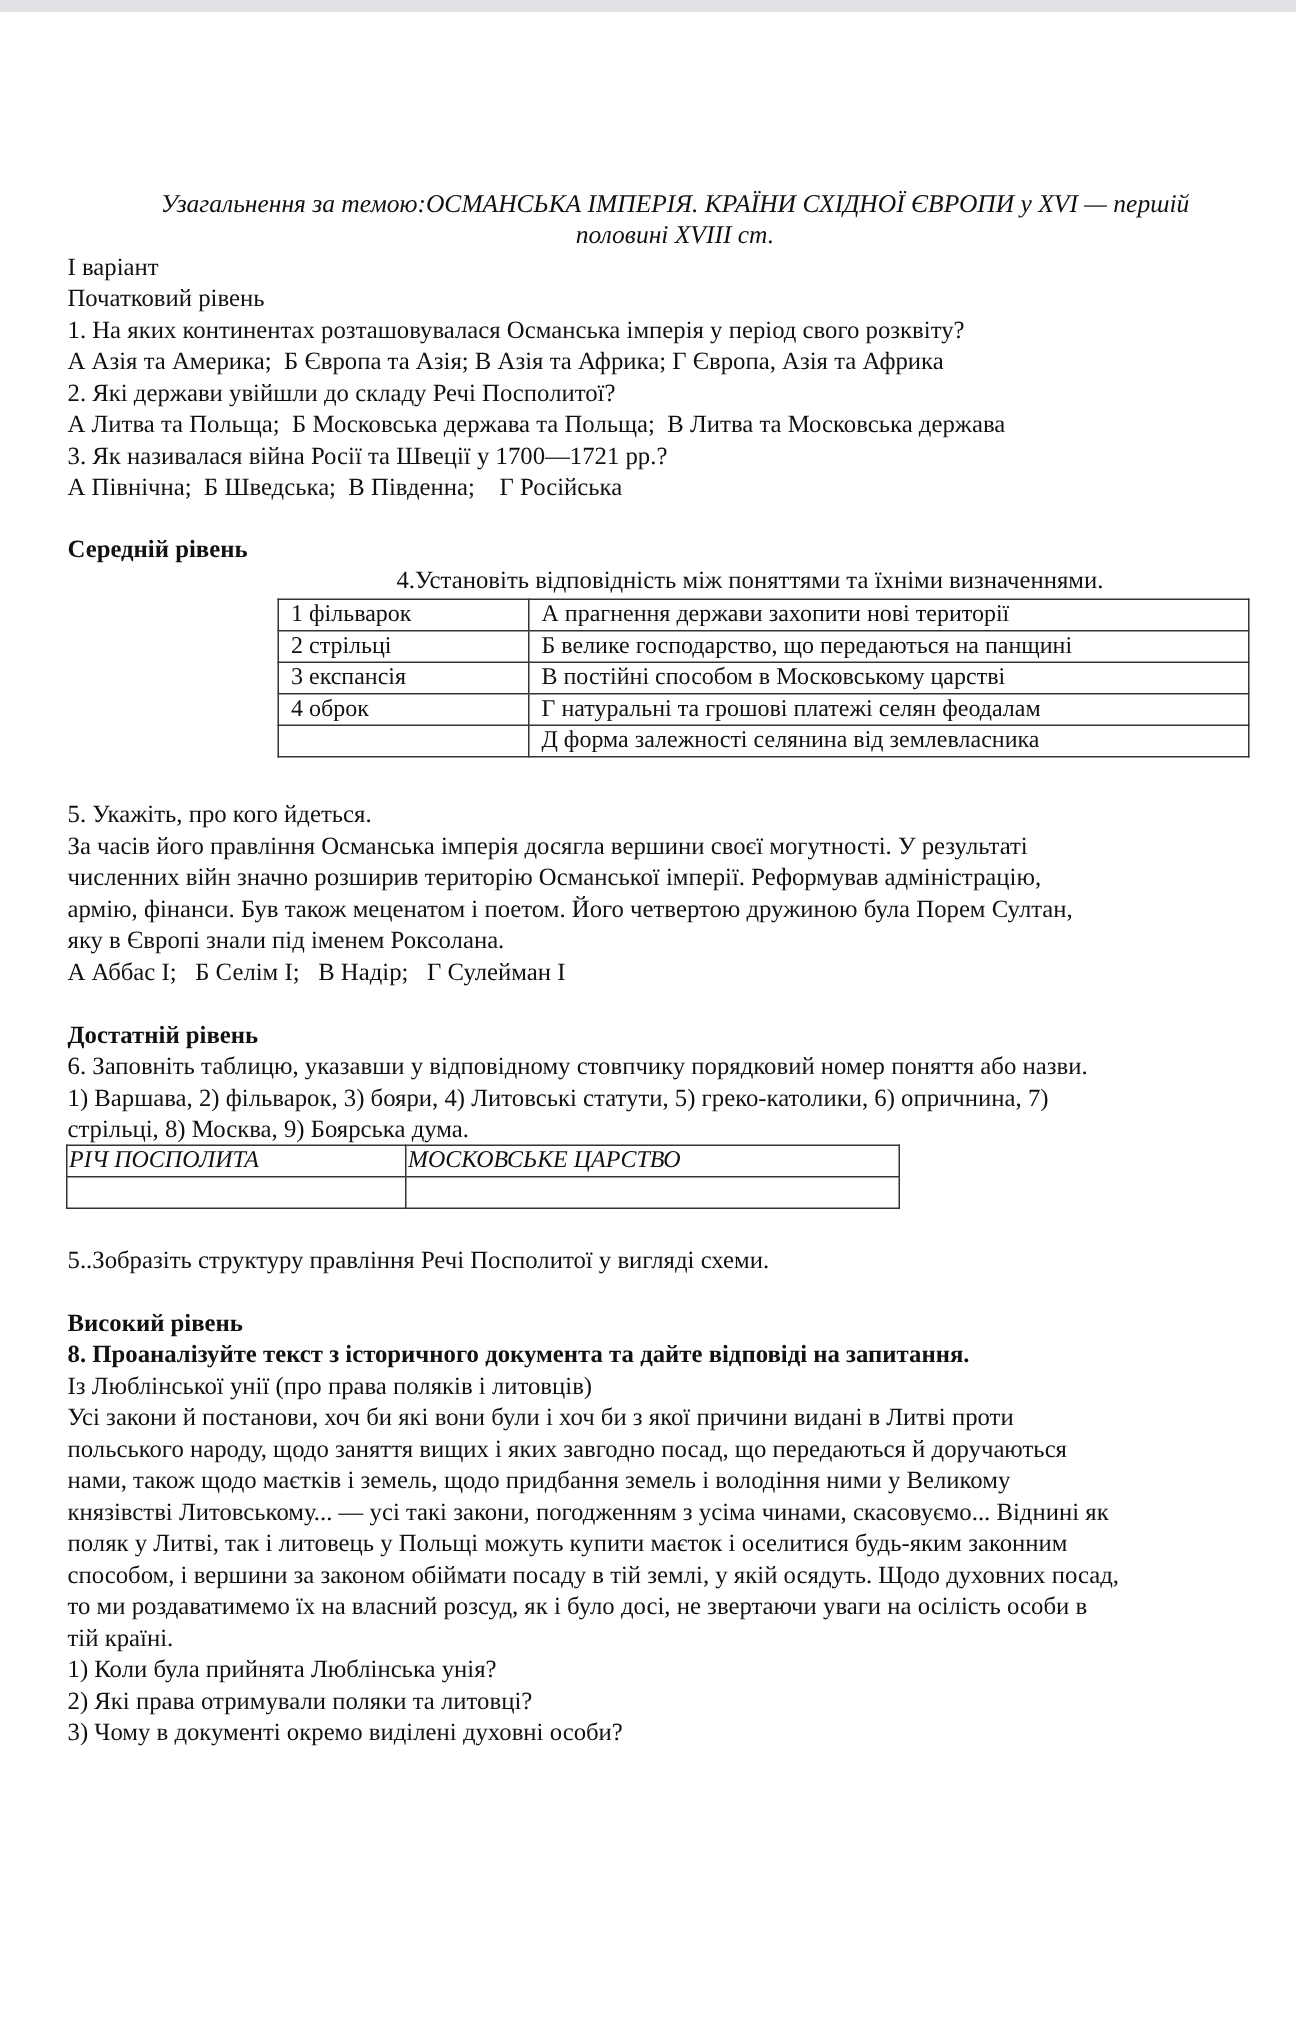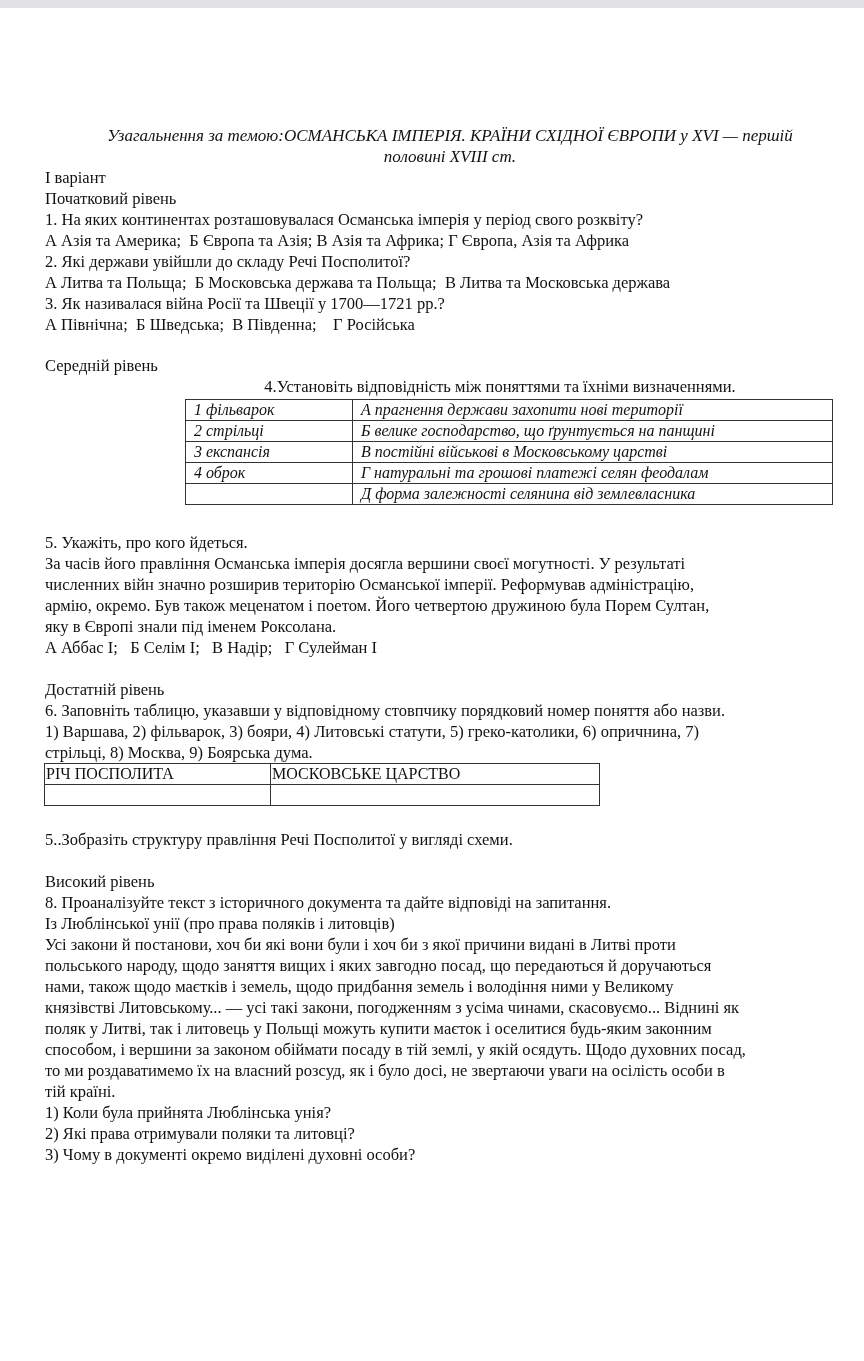--- a/index.html
+++ b/index.html
@@ -4,28 +4,28 @@
 <style>
   html, body { margin: 0; padding: 0; }
   body {
     width: 864px; height: 1361px; background: #ffffff; position: relative; overflow: hidden;
     font-family: "Liberation Serif", serif; color: #111111; font-size: 16.5px;
   }
   .topbar { position: absolute; left: 0; top: 0; width: 864px; height: 8px; background: #e2e2e6; }
   .page { position: absolute; left: 45px; top: 125px; width: 790px; }
   .title { font-style: italic; text-align: center; line-height: 21px; font-size: 17px; padding-left: 20px; }
   .line { line-height: 21px; white-space: pre-wrap; }
-  .bold { font-weight: normal; }
+  .bold { font-weight: bold; }
   .gap { height: 21px; }
   .q4 { padding-left: 120px; line-height: 21px; text-align: center; }
   table.match { position: absolute; left: 185px; top: 399px; border-collapse: collapse; width: 648px; }
-  table.match td { border: 1.3px solid #333; padding: 0 8px; height: 20px; line-height: 20px; font-size: 16px; font-style: italic; }
+  table.match td { border: 1.3px solid #333; padding: 0 8px; height: 20px; line-height: 20px; font-size: 16px; }
   table.match td.c1 { width: 150px; }
   table.fill { position: absolute; left: 44px; top: 763px; border-collapse: collapse; width: 556px; }
-  table.fill td { border: 1.3px solid #333; padding: 0 0 0 1px; height: 20px; line-height: 20px; font-size: 16px; }
+  table.fill td { border: 1.3px solid #333; padding: 0 0 0 1px; height: 20px; line-height: 20px; font-size: 16px; font-style: italic; }
   table.fill td.c1 { width: 224px; }
   .abs { position: absolute; left: 45px; width: 800px; }
 </style>
 </head>
 <body>
 
 <div class="topbar"></div>
 
 <div class="page">
   <div class="title">
@@ -46,42 +46,42 @@
 </div>
 
 <table class="match">
   <tbody>
       <tr>
         <td class="c1">1 фільварок</td>
         <td>А прагнення держави захопити нові території</td>
       </tr>
   <tr>
         <td class="c1">2 стрільці</td>
-        <td>Б велике господарство, що ґрунтується на панщині</td>
+        <td>Б велике господарство, що передаються на панщині</td>
       </tr>
   <tr>
         <td class="c1">3 експансія</td>
-        <td>В постійні військові в Московському царстві</td>
+        <td>В постійні способом в Московському царстві</td>
       </tr>
   <tr>
         <td class="c1">4 оброк</td>
         <td>Г натуральні та грошові платежі селян феодалам</td>
       </tr>
   <tr>
         <td class="c1"></td>
         <td>Д форма залежності селянина від землевласника</td>
       </tr>
 </tbody>
   </table>
 
 <div class="abs" style="top:532px;">
   <div class="line">5. Укажіть, про кого йдеться.</div>
   <div class="line">За часів його правління Османська імперія досягла вершини своєї могутності. У результаті</div>
   <div class="line">численних війн значно розширив територію Османської імперії. Реформував адміністрацію,</div>
-  <div class="line">армію, окремо. Був також меценатом і поетом. Його четвертою дружиною була Порем Султан,</div>
+  <div class="line">армію, фінанси. Був також меценатом і поетом. Його четвертою дружиною була Порем Султан,</div>
   <div class="line">яку в Європі знали під іменем Роксолана.</div>
   <div class="line">А Аббас І;   Б Селім І;   В Надір;   Г Сулейман І</div>
   <div class="gap"></div>
   <div class="line bold">Достатній рівень</div>
   <div class="line">6. Заповніть таблицю, указавши у відповідному стовпчику порядковий номер поняття або назви.</div>
   <div class="line">1) Варшава, 2) фільварок, 3) бояри, 4) Литовські статути, 5) греко-католики, 6) опричнина, 7)</div>
   <div class="line">стрільці, 8) Москва, 9) Боярська дума.</div>
 </div>
 
 <table class="fill">

